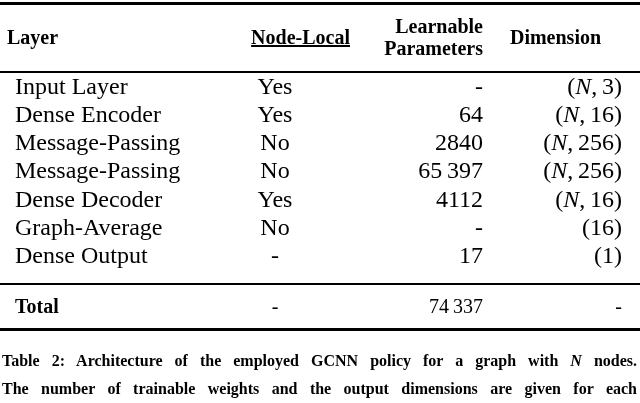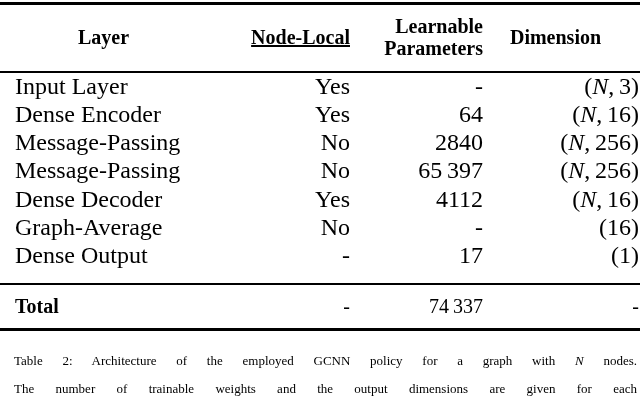--- a/index.html
+++ b/index.html
@@ -20,47 +20,48 @@
     border-top: 3px solid #000;
   }
   th, td { padding: 0; font-weight: normal; }
   thead th {
     height: 68px;
     font-weight: bold;
     font-size: 20px;
     border-bottom: 2px solid #000;
     vertical-align: middle;
   }
-  .h-layer  { text-align: center;  padding-left: 7px; }
+  .h-layer  { text-align: left;  padding-left: 7px; }
   .h-node   { text-align: right; text-decoration: underline; }
   .h-params { text-align: right; line-height: 21.5px; }
   .h-dim    { text-align: center; padding-right: 12px; }
   tbody td {
     height: 28.4px;
     font-size: 24px;
     vertical-align: middle;
   }
   .c-layer  { text-align: left;  padding-left: 15px; }
-  .c-node   { text-align: right; }
+  .c-node   { text-align: center; }
   .c-params { text-align: right; }
-  .c-dim    { text-align: right; padding-right: 1px; }
+  .c-dim    { text-align: right; padding-right: 18px; }
   tr.row-last td { padding-bottom: 14px; }
   tfoot td {
     border-top: 2px solid #000;
     border-bottom: 3px solid #000;
     height: 46px;
     font-size: 20px;
     vertical-align: middle;
   }
   tfoot .c-layer { font-weight: bold; }
   .it { font-style: italic; }
   .caption {
-    margin: 16px 3px 0 14px;
-    font-size: 13px;
+    margin: 16px 3px 0 2px;
+    font-size: 16px;
     line-height: 28px;
+    font-weight: bold;
   }
   .cap-line {
     text-align: justify;
     text-align-last: justify;
   }
 </style>
 </head>
 <body>
 
 <div class="page">

